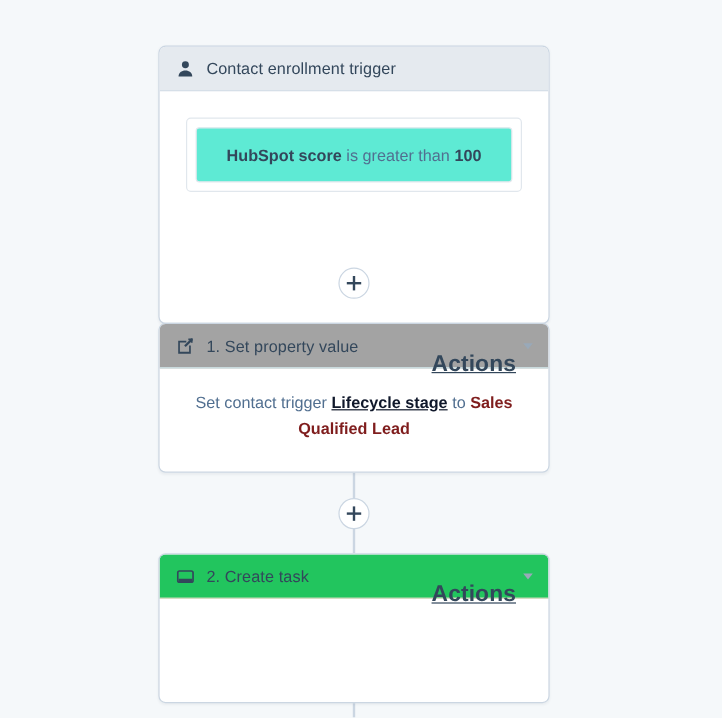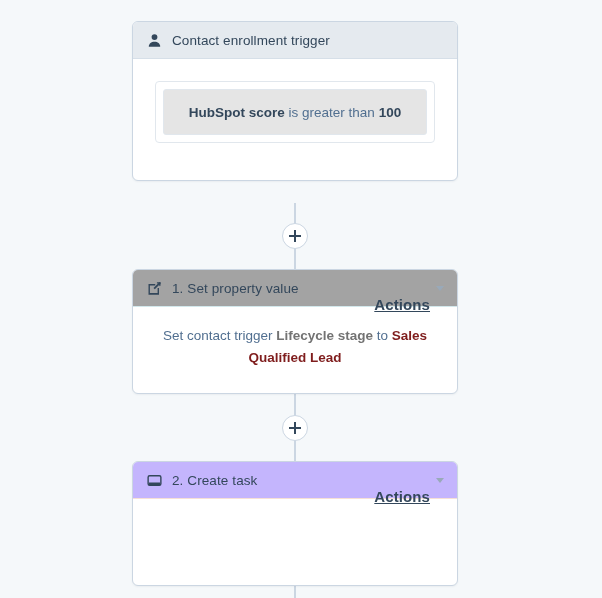--- a/index.html
+++ b/index.html
@@ -48,21 +48,21 @@
   .card-header {
     height: 37px;
     display: flex;
     align-items: center;
     padding: 0 13px;
     border-bottom: 1px solid #dde5ec;
     box-sizing: border-box;
   }
   .card-header.trigger  { background: #e5eaef; border-bottom-color: #d6dfe8; }
   .card-header.action-a { background: #a3a3a3; border-bottom-color: #d3e8ec; }
-  .card-header.action-b { background: #c4b5fd; border-bottom-color: #f6e0d5; }
+  .card-header.action-b { background: #22c55e; border-bottom-color: #f6e0d5; }
 
   .header-icon {
     width: 17px;
     height: 17px;
     flex: 0 0 17px;
     margin-right: 9px;
     display: flex;
     align-items: center;
     justify-content: center;
   }
@@ -74,58 +74,58 @@
   }
   .header-spacer { flex: 1 1 auto; }
 
   .actions-link {
     display: flex;
     align-items: center;
     gap: 6px;
     cursor: pointer;
   }
   .actions-label {
-    font-size: 15px;
+    font-size: 19px;
     font-weight: bold;
     color: #33475b;
     text-decoration: underline;
     letter-spacing: 0.1px;
     margin-top: 32px;
   }
   .caret-down {
     width: 0; height: 0;
     border-left: 4.5px solid transparent;
     border-right: 4.5px solid transparent;
     border-top: 5px solid #99a9b9;
   }
 
   .card-body {
     padding: 18px 20px;
     box-sizing: border-box;
   }
 
   
-  #card-trigger { top: 21px; height: 160px; }
+  #card-trigger { top: 38px; height: 232px; }
   #card-trigger .card-body { padding: 22px 22px; }
 
   .filter-outer {
     border: 1px solid #e1e7ed;
     border-radius: 4px;
     padding: 7px;
     box-sizing: border-box;
   }
   .filter-inner {
     border: 1px solid #e1e7ed;
     border-radius: 3px;
     height: 46px;
     display: flex;
     align-items: center;
     justify-content: center;
     box-sizing: border-box;
-    background: #e5e5e5;
+    background: #5eead4;
   }
   .filter-text {
     font-size: 13.5px;
     color: #516f90;
     text-align: center;
   }
   .filter-text b { color: #33475b; font-weight: bold; }
 
   
   #card-action-1 { top: 269px; height: 125px; }
@@ -133,21 +133,21 @@
 
   .body-text {
     font-size: 13.5px;
     line-height: 22px;
     color: #516f90;
     text-align: center;
     margin: 0;
     padding: 0 6px;
   }
   .body-text b      { color: #7f1d1d; font-weight: bold; }
-  .body-text .link  { color: #737373; font-weight: bold; }
+  .body-text .link  { color: #0f172a; font-weight: bold; text-decoration: underline; }
 
   
   .plus-btn {
     position: absolute;
     left: 282px;
     width: 26px;
     height: 26px;
     border-radius: 50%;
     background: #ffffff;
     border: 1px solid #cbd6e2;

